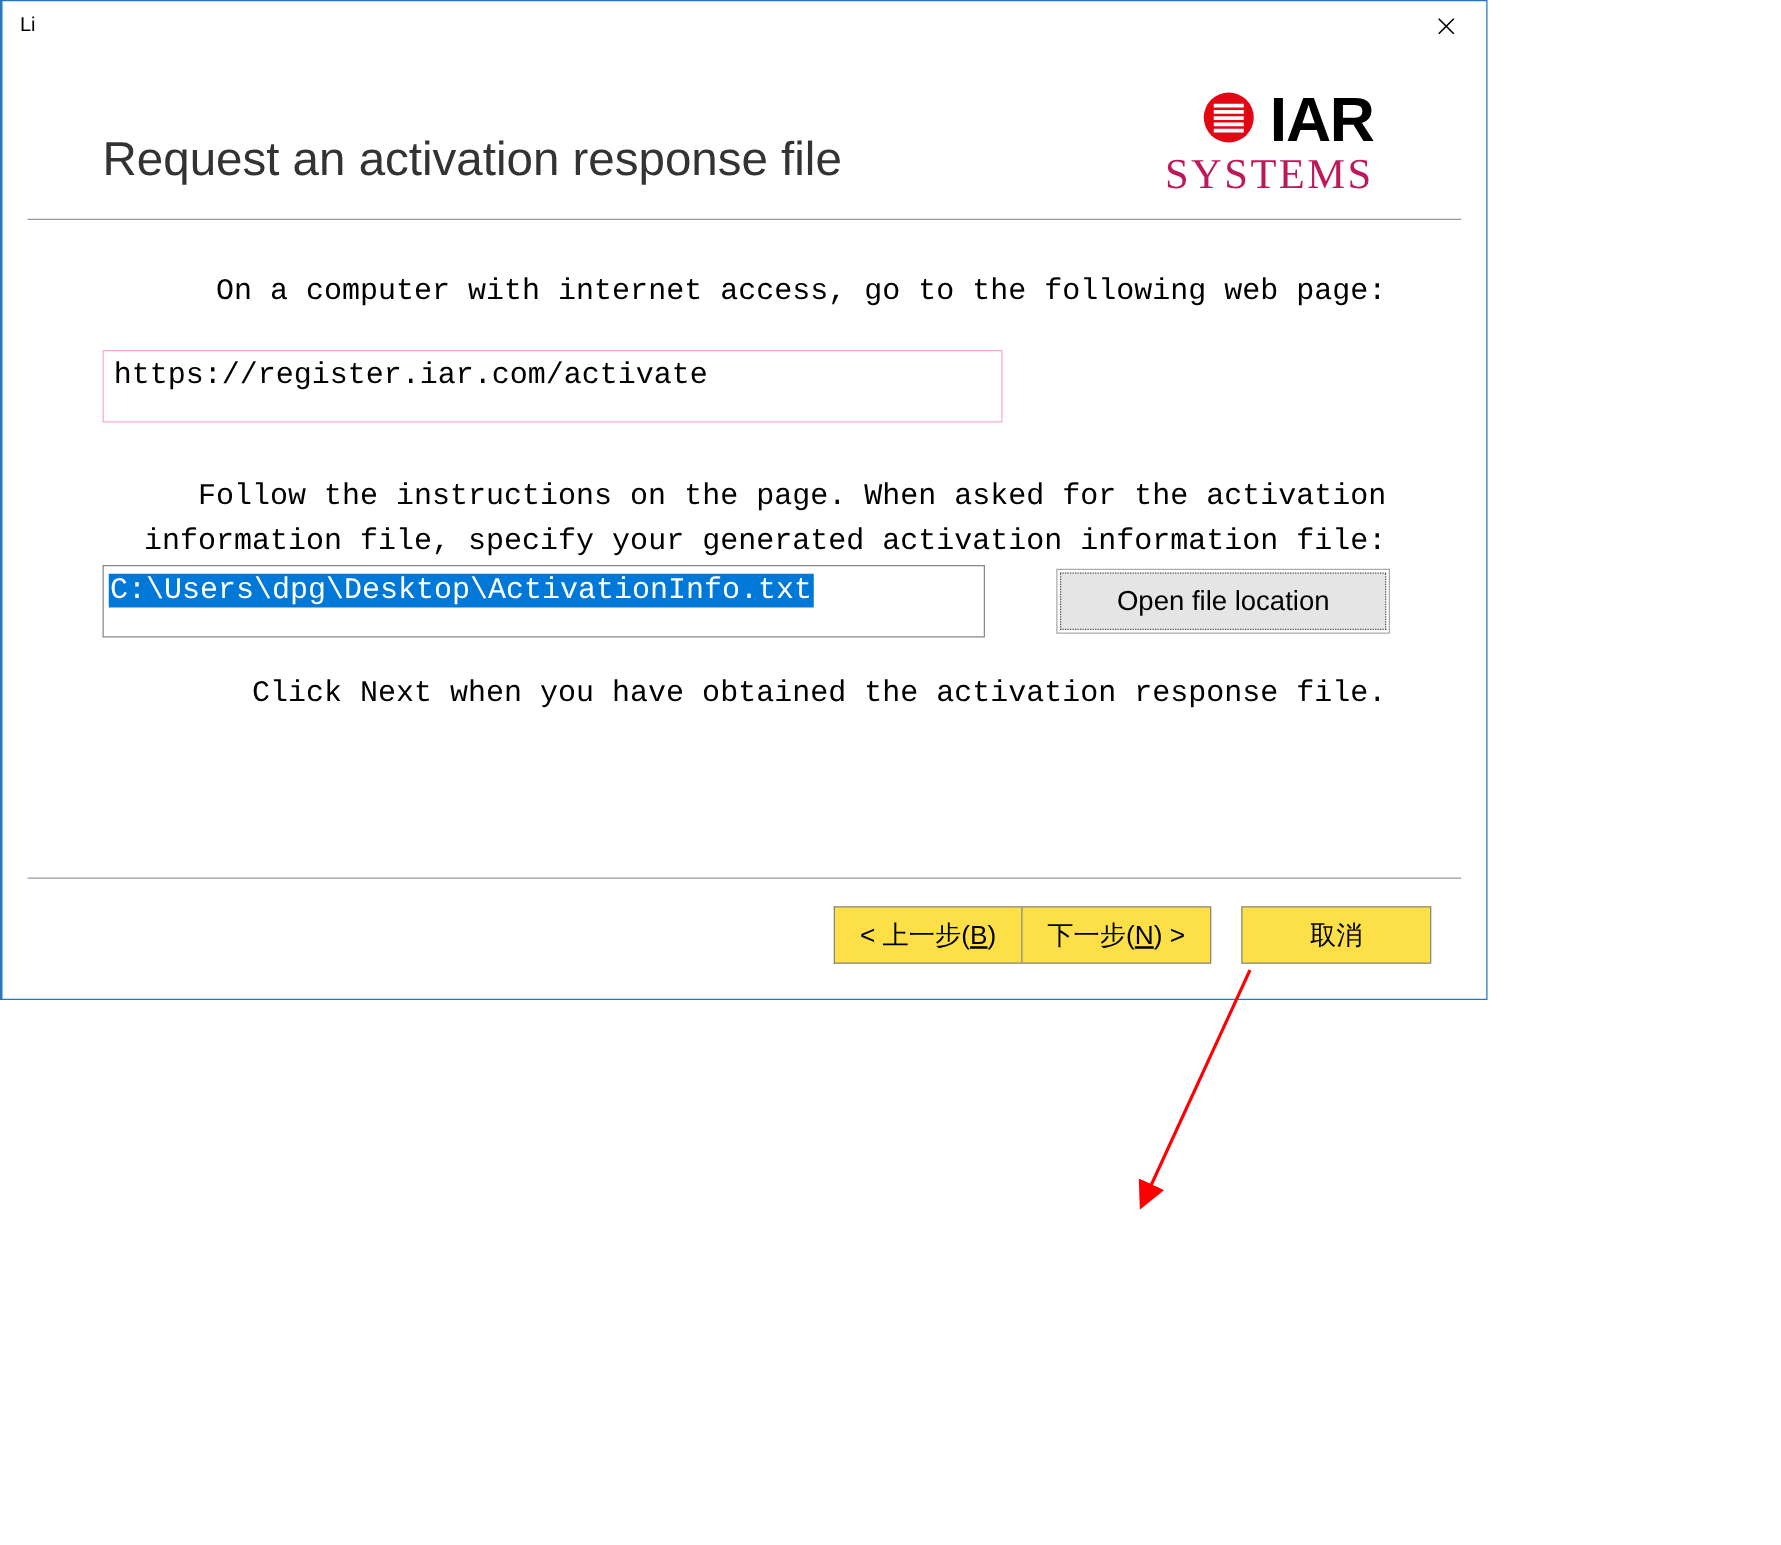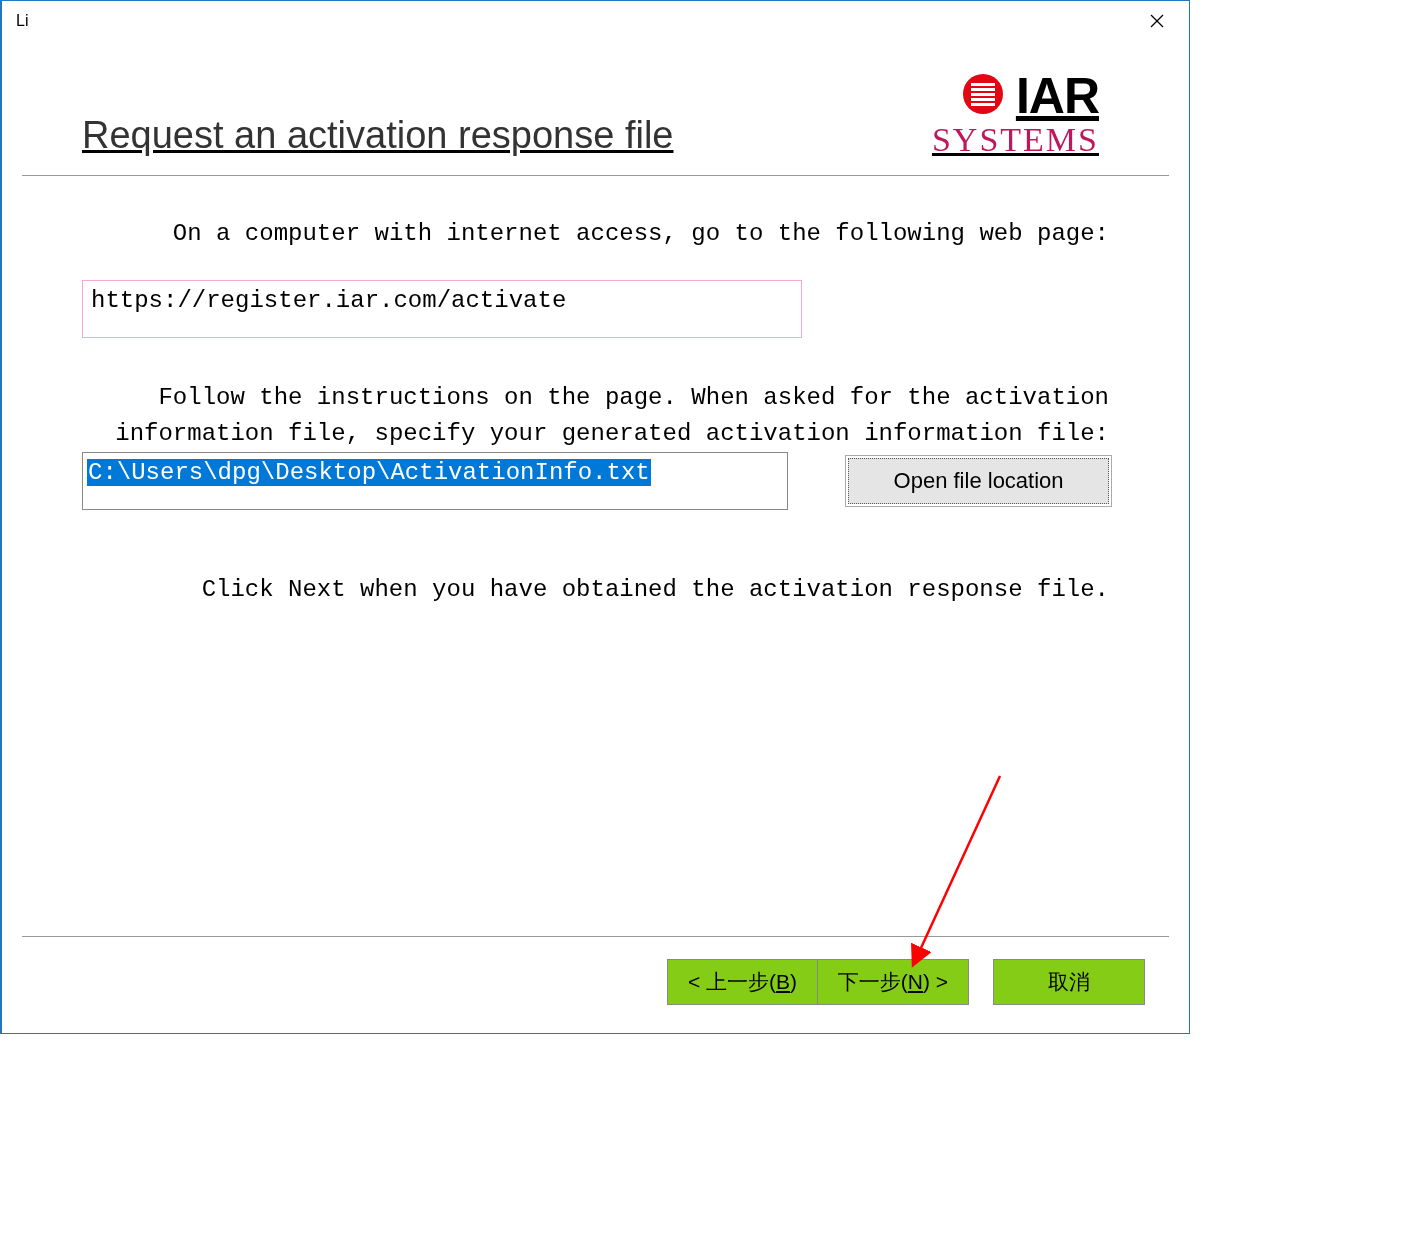--- a/index.html
+++ b/index.html
@@ -9,21 +9,21 @@
       width: 1425px;
       height: 1236px;
       position: relative;
       overflow: hidden;
     }
     .window {
       position: absolute;
       left: 0;
       top: 0;
       width: 1190px;
-      height: 1034px;
+      height: 800px;
       border: 1px solid #2077c4;
       border-left-width: 2px;
       background: #fff;
     }
     .titlebar {
       height: 40px;
       display: flex;
       align-items: center;
       justify-content: space-between;
       padding: 0 10px 0 14px;
@@ -41,23 +41,22 @@
       cursor: pointer;
     }
     .close-btn svg { width: 14px; height: 14px; }
     .content {
       padding: 30px 80px 0 80px;
       position: relative;
     }
     .header-row {
       display: flex;
       justify-content: space-between;
-      align-items: flex-end;
+      align-items: center;
       margin-bottom: 18px;
-      text-decoration: underline;
     }
     .page-title {
       font-size: 38px;
       font-weight: normal;
       color: #333;
       padding-top: 28px;
     }
     .logo {
       text-align: right;
       padding-right: 10px;
@@ -110,21 +109,21 @@
       display: flex;
       align-items: flex-start;
       margin-bottom: 42px;
       background: #fff;
     }
     .instruction-2 { }
     .file-row {
       display: flex;
       align-items: center;
       gap: 60px;
-      margin-bottom: 62px;
+      margin-bottom: 28px;
     }
     .file-field {
       width: 720px;
       height: 58px;
       border: 1px solid #888;
       padding: 6px 4px;
       background: #fff;
       display: flex;
       align-items: flex-start;
     }
@@ -160,21 +159,21 @@
       margin: 0 -24px 22px -24px;
     }
     .button-row {
       display: flex;
       justify-content: flex-end;
       gap: 0;
     }
     .nav-btn {
       height: 46px;
       border: 1px solid #888;
-      background: #84cc16;
+      background: #fde047;
       font-size: 21px;
       font-family: "Microsoft YaHei", Arial, sans-serif;
       cursor: pointer;
       padding: 0 12px;
     }
     .btn-back { width: 150px; border-right: none; }
     .btn-next { width: 152px; }
     .btn-cancel { width: 152px; margin-left: 24px; }
     .underlined { text-decoration: underline; }
     .arrow-overlay {

